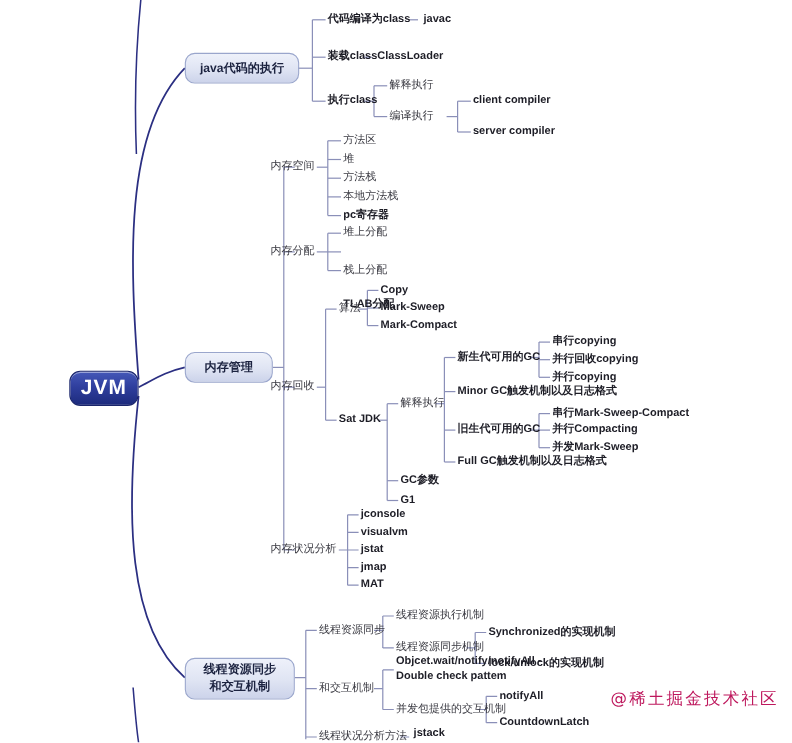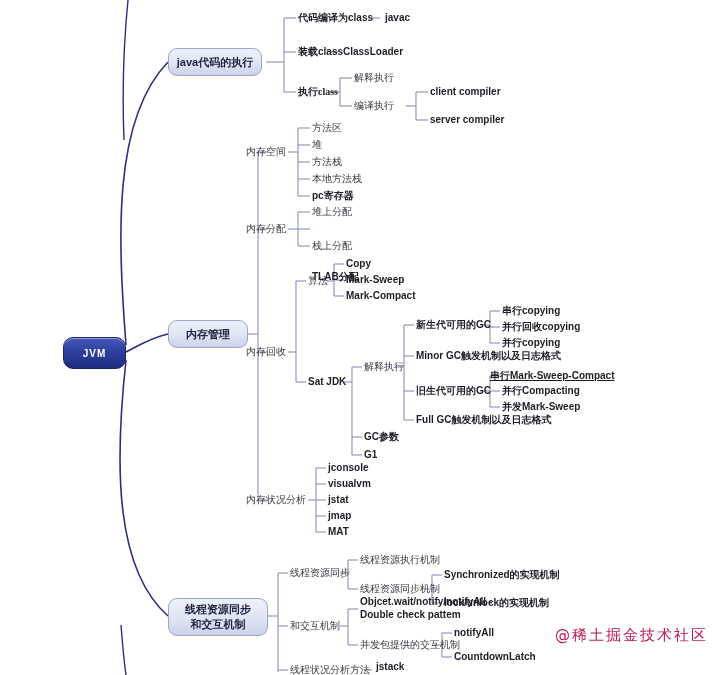--- a/index.html
+++ b/index.html
@@ -10,21 +10,21 @@
   }
   #canvas{position:absolute;left:0;top:0;width:720px;height:675px;}
   svg.links{position:absolute;left:0;top:0;width:720px;height:675px;pointer-events:none;}
 
   
   .node{position:absolute;box-sizing:border-box;}
 
   .root-node{
     background:linear-gradient(180deg,#4558b8 0%,#2f3f9e 45%,#1d2b7d 100%);
     border:1px solid #1a256b;border-radius:10px;
-    color:#ffffff;font-weight:bold;font-size:10px;
+    color:#ffffff;font-weight:bold;font-size:19px;
     display:flex;align-items:center;justify-content:center;
     letter-spacing:1px;
     box-shadow:inset 0 1px 0 rgba(255,255,255,.45);
   }
 
   .branch-node{
     background:linear-gradient(180deg,#eef1fa 0%,#dfe4f3 55%,#ccd3ea 100%);
     border:1px solid #9aa6cc;border-radius:9px;
     color:#1c2340;font-size:11px;font-weight:bold;
     display:flex;align-items:center;justify-content:center;
@@ -178,40 +178,40 @@
       <path d="M442,657 L452,657"></path>
 
       <path d="M364,670 L372,670"></path>
     </g>
   </svg>
 
   <div class="node root-node" style="left:63px;top:337px;width:63px;height:32px;">
     <span>JVM</span>
   </div>
 
-  <div class="node branch-node" style="left:168px;top:48px;width:94px;height:28px;">
+  <div class="node branch-node" style="left:168px;top:48px;width:104px;height:28px;">
     <span>java代码的执行</span>
   </div>
 
   <div class="node branch-node" style="left:168px;top:320px;width:80px;height:28px;">
     <span>内存管理</span>
   </div>
 
   <div class="node branch-node" style="left:168px;top:598px;width:100px;height:38px;flex-direction:column;">
     <span>线程资源同步</span>
     <span>和交互机制</span>
   </div>
 
   <div class="leaf mix" style="left:298px;top:12px;">代码编译为class</div>
   <div class="leaf en" style="left:385px;top:12px;">javac</div>
 
   <div class="leaf mix" style="left:298px;top:46px;">装载class</div>
   <div class="leaf en" style="left:343px;top:46px;">ClassLoader</div>
 
-  <div class="leaf mix" style="left:298px;top:86px;font-family:Liberation Serif, serif;">执行class</div>
+  <div class="leaf mix" style="left:298px;top:86px;">执行class</div>
   <div class="leaf cn" style="left:354px;top:72px;">解释执行</div>
   <div class="leaf cn" style="left:354px;top:100px;">编译执行</div>
   <div class="leaf en" style="left:430px;top:86px;">client compiler</div>
   <div class="leaf en" style="left:430px;top:114px;">server compiler</div>
 
   <div class="leaf cn" style="left:246px;top:146px;">内存空间</div>
   <div class="leaf cn" style="left:312px;top:122px;">方法区</div>
   <div class="leaf cn" style="left:312px;top:139px;">堆</div>
   <div class="leaf cn" style="left:312px;top:156px;">方法栈</div>
   <div class="leaf cn" style="left:312px;top:173px;">本地方法栈</div>
@@ -235,21 +235,21 @@
   <div class="leaf en" style="left:364px;top:449px;">G1</div>
 
   <div class="leaf mix" style="left:416px;top:319px;">新生代可用的GC</div>
   <div class="leaf mix" style="left:502px;top:305px;">串行copying</div>
   <div class="leaf mix" style="left:502px;top:321px;text-align:center;">并行回收copying</div>
   <div class="leaf mix" style="left:502px;top:337px;">并行copying</div>
 
   <div class="leaf mix" style="left:416px;top:350px;">Minor GC触发机制以及日志格式</div>
 
   <div class="leaf mix" style="left:416px;top:385px;">旧生代可用的GC</div>
-  <div class="leaf mix" style="left:490px;top:370px;text-decoration:underline;">串行Mark-Sweep-Compact</div>
+  <div class="leaf mix" style="left:502px;top:370px;">串行Mark-Sweep-Compact</div>
   <div class="leaf mix" style="left:502px;top:385px;">并行Compacting</div>
   <div class="leaf mix" style="left:502px;top:401px;">并发Mark-Sweep</div>
 
   <div class="leaf mix" style="left:416px;top:414px;">Full GC触发机制以及日志格式</div>
 
   <div class="leaf cn" style="left:246px;top:494px;">内存状况分析</div>
   <div class="leaf en" style="left:328px;top:462px;">jconsole</div>
   <div class="leaf en" style="left:328px;top:478px;">visualvm</div>
   <div class="leaf en" style="left:328px;top:494px;">jstat</div>
   <div class="leaf en" style="left:328px;top:510px;">jmap</div>

